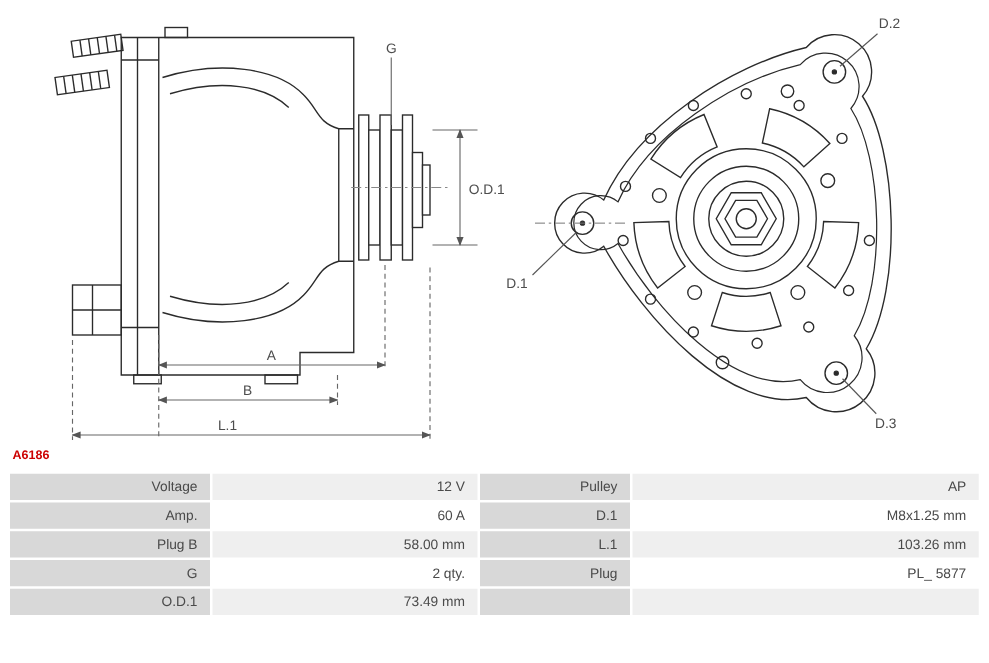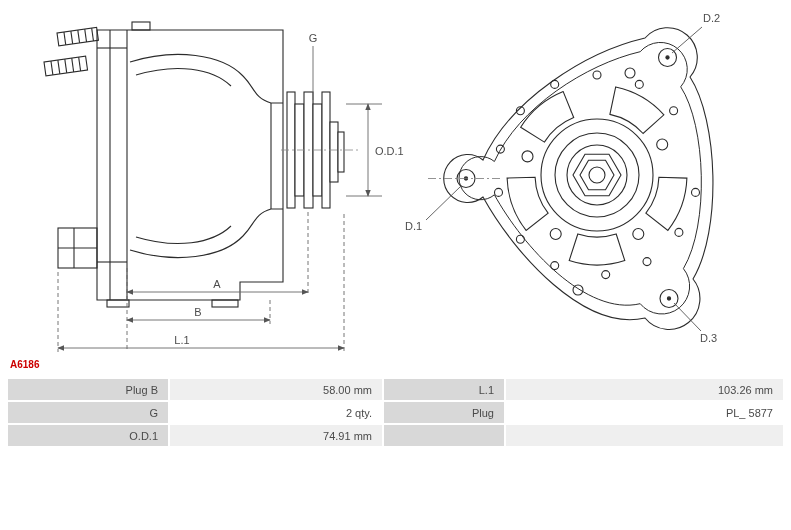--- a/index.html
+++ b/index.html
@@ -187,33 +187,45 @@
 
   <table class="specs">
     <colgroup>
       <col style="width:160px">
         <col style="width:212px">
         <col style="width:120px">
         <col>
     </colgroup>
     <tbody>
       <tr>
+        <td class="lbl">Voltage</td>
+        <td class="val">12 V</td>
+        <td class="lbl">Pulley</td>
+        <td class="val">AP</td>
+      </tr>
+      <tr>
+        <td class="lbl">Amp.</td>
+        <td class="val">60 A</td>
+        <td class="lbl">D.1</td>
+        <td class="val">M8x1.25 mm</td>
+      </tr>
+      <tr>
         <td class="lbl">Plug B</td>
         <td class="val">58.00 mm</td>
         <td class="lbl">L.1</td>
         <td class="val">103.26 mm</td>
       </tr>
       <tr>
         <td class="lbl">G</td>
         <td class="val">2 qty.</td>
         <td class="lbl">Plug</td>
         <td class="val">PL_ 5877</td>
       </tr>
       <tr>
         <td class="lbl">O.D.1</td>
-        <td class="val">74.91 mm</td>
+        <td class="val">73.49 mm</td>
         <td class="lbl"></td>
         <td class="val"></td>
       </tr>
     </tbody>
   </table>
 
 </div>
 
 </body></html>

